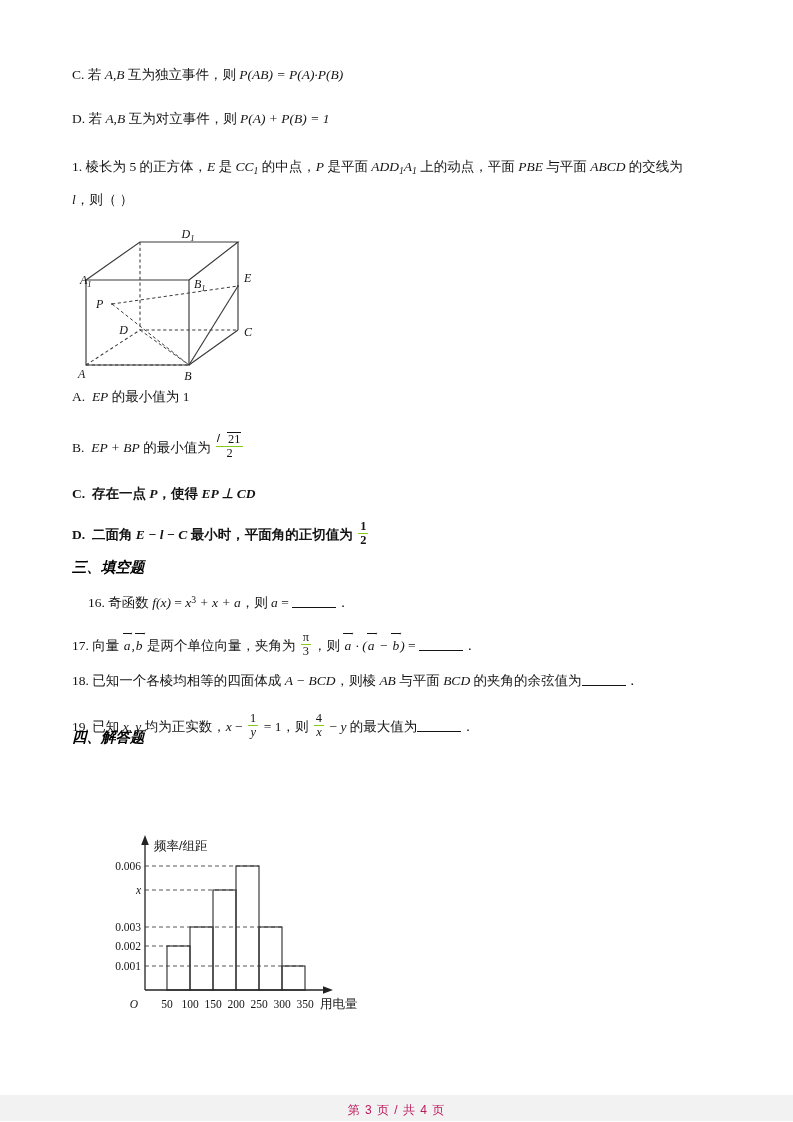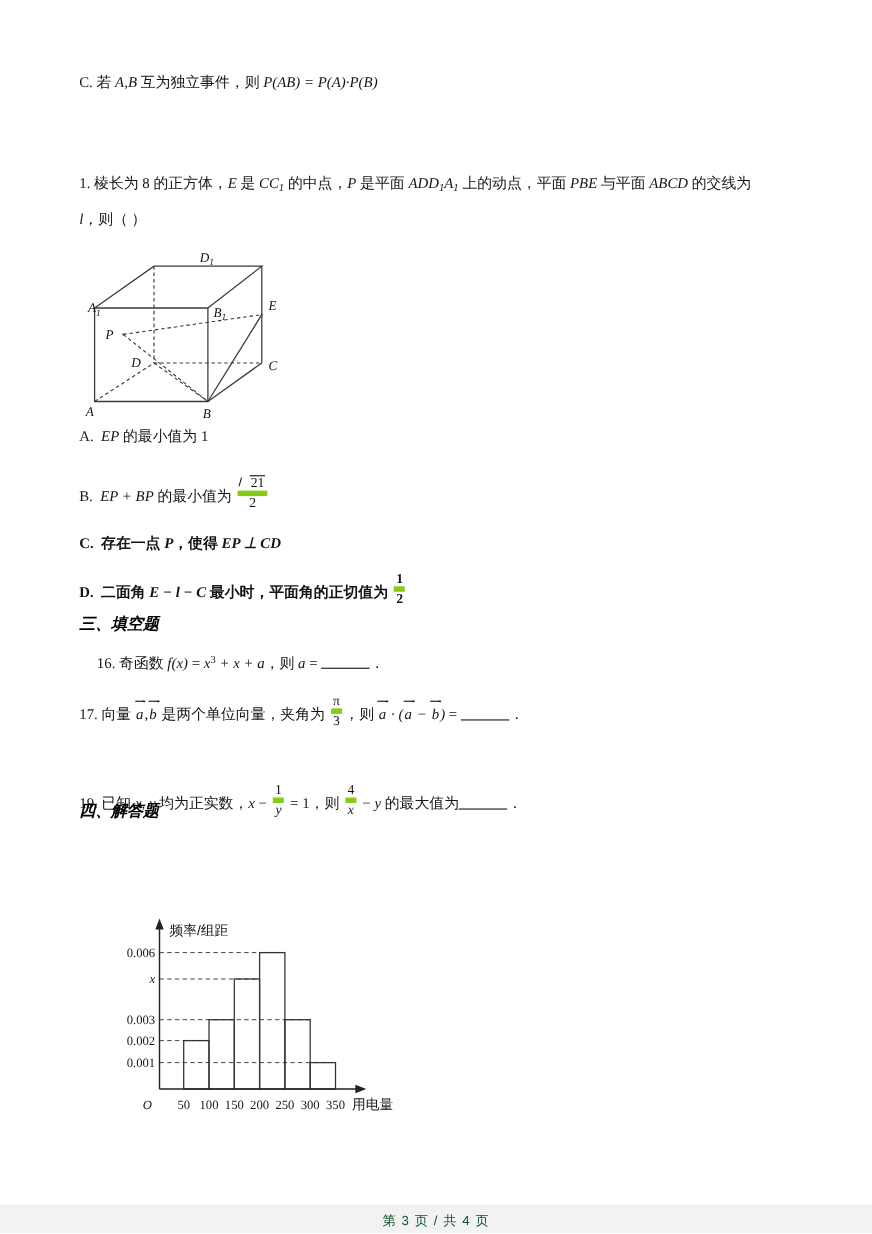--- a/index.html
+++ b/index.html
@@ -31,21 +31,21 @@
 
   
   .frac {
     display:inline-block;
     vertical-align:-0.45em;
     text-align:center;
     font-size:0.92em;
     line-height:1.08;
     margin:0 2px;
   }
-  .frac .num { display:block; border-bottom:5px solid #84cc16; padding:0 2px; }
+  .frac .num { display:block; border-bottom:1px solid #84cc16; padding:0 2px; }
   .frac .den { display:block; padding:0 2px; }
 
   
   .rad { display:inline-block; position:relative; padding-left:9px; }
   .rad:before {
     content:"";
     position:absolute; left:0; top:0.18em;
     width:6px; height:0.62em;
     border-left:1px solid #141414;
     transform:skewX(-16deg);
@@ -99,38 +99,42 @@
     position:absolute; left:0; right:0;
     height:26px;
     background:#f2f2f2;
   }
   .footer-text {
     position:absolute;
     width:100%;
     text-align:center;
     font-size:12px;
     font-family:"Liberation Sans", sans-serif;
-    color:#14532d;
+    color:#be185d;
     letter-spacing:1px;
   }
 </style>
 </head>
 <body>
 
 <div class="page">
 
   <div class="opt" style="left:72px; top:66px;">
     <span>C.</span>
     <span>若 </span><span class="m">A,B</span><span> 互为独立事件，则 </span><span class="m"><span class="mu" style="font-style:italic">P</span>(<span style="font-style:italic">AB</span>)&nbsp;=&nbsp;<span style="font-style:italic">P</span>(<span style="font-style:italic">A</span>)·<span style="font-style:italic">P</span>(<span style="font-style:italic">B</span>)</span>
   </div>
 
+  <div class="opt" style="left:72px; top:110px;">
+    <span>D.</span>
+    <span>若 </span><span class="m">A,B</span><span> 互为对立事件，则 </span><span class="m"><span style="font-style:italic">P</span>(<span style="font-style:italic">A</span>)&nbsp;+&nbsp;<span style="font-style:italic">P</span>(<span style="font-style:italic">B</span>)&nbsp;=&nbsp;1</span>
+  </div>
 
   <div class="q" style="left:72px; top:157px;">
     <span>1.</span>
-    <span>棱长为 8 的正方体，</span><span class="m">E</span><span> 是 </span><span class="m">CC<span class="sub">1</span></span><span> 的中点，</span><span class="m">P</span><span> 是平面 </span><span class="m">ADD<span class="sub">1</span>A<span class="sub">1</span></span><span> 上的动点，平面 </span><span class="m">PBE</span><span> 与平面 </span><span class="m">ABCD</span><span> 的交线为</span>
+    <span>棱长为 5 的正方体，</span><span class="m">E</span><span> 是 </span><span class="m">CC<span class="sub">1</span></span><span> 的中点，</span><span class="m">P</span><span> 是平面 </span><span class="m">ADD<span class="sub">1</span>A<span class="sub">1</span></span><span> 上的动点，平面 </span><span class="m">PBE</span><span> 与平面 </span><span class="m">ABCD</span><span> 的交线为</span>
   </div>
 
   <div class="q" style="left:72px; top:190px;">
     <span class="m">l</span><span>，则（     ）</span>
   </div>
 
   <div class="cube" style="left:72px; top:212px;">
     <svg width="200" height="172" viewBox="0 0 200 172">
 
       <g fill="none" stroke="#3a3a3a" stroke-width="1.15">
@@ -200,20 +204,24 @@
   <div class="q" style="left:88px; top:593px;text-align:center;">
     <span>16.</span>
     <span>奇函数 </span><span class="m"><span style="font-style:italic">f</span>(<span style="font-style:italic">x</span>)</span><span class="mu"> = </span><span class="m"><span style="font-style:italic">x</span><span class="sup" style="font-style:normal">3</span>&nbsp;+&nbsp;<span style="font-style:italic">x</span>&nbsp;+&nbsp;<span style="font-style:italic">a</span></span><span>，则 </span><span class="m">a</span><span class="mu"> = </span><span class="blank"></span><span>．</span>
   </div>
 
   <div class="q" style="left:72px; top:631px;">
     <span>17.</span>
     <span>向量 </span><span class="m vec">a</span><span class="mu">,</span><span class="m vec">b</span><span> 是两个单位向量，夹角为 </span><span class="frac"><span class="num mu">π</span><span class="den mu">3</span></span><span>，则 </span><span class="m"><span class="vec" style="font-style:italic">a</span>&nbsp;·&nbsp;(<span class="vec" style="font-style:italic">a</span>&nbsp;−&nbsp;<span class="vec" style="font-style:italic">b</span>)</span><span class="mu"> = </span><span class="blank"></span><span>．</span>
   </div>
 
+  <div class="q" style="left:72px; top:671px;">
+    <span>18.</span>
+    <span>已知一个各棱均相等的四面体成 </span><span class="m">A − BCD</span><span>，则棱 </span><span class="m">AB</span><span> 与平面 </span><span class="m">BCD</span><span> 的夹角的余弦值为</span><span class="blank"></span><span>．</span>
+  </div>
 
   <div class="q" style="left:72px; top:712px;">
     <span>19.</span>
     <span>已知 </span><span class="m">x, y</span><span> 均为正实数，</span><span class="m">x</span><span class="mu"> − </span><span class="frac"><span class="num mu">1</span><span class="den m">y</span></span><span class="mu"> = 1</span><span>，则 </span><span class="frac"><span class="num mu">4</span><span class="den m">x</span></span><span class="mu"> − </span><span class="m">y</span><span> 的最大值为</span><span class="blank"></span><span>．</span>
   </div>
 
   <div class="sec" style="left:72px; top:728px;">四、解答题</div>
 
 
   <div class="hist" style="left:62px; top:818px;">

